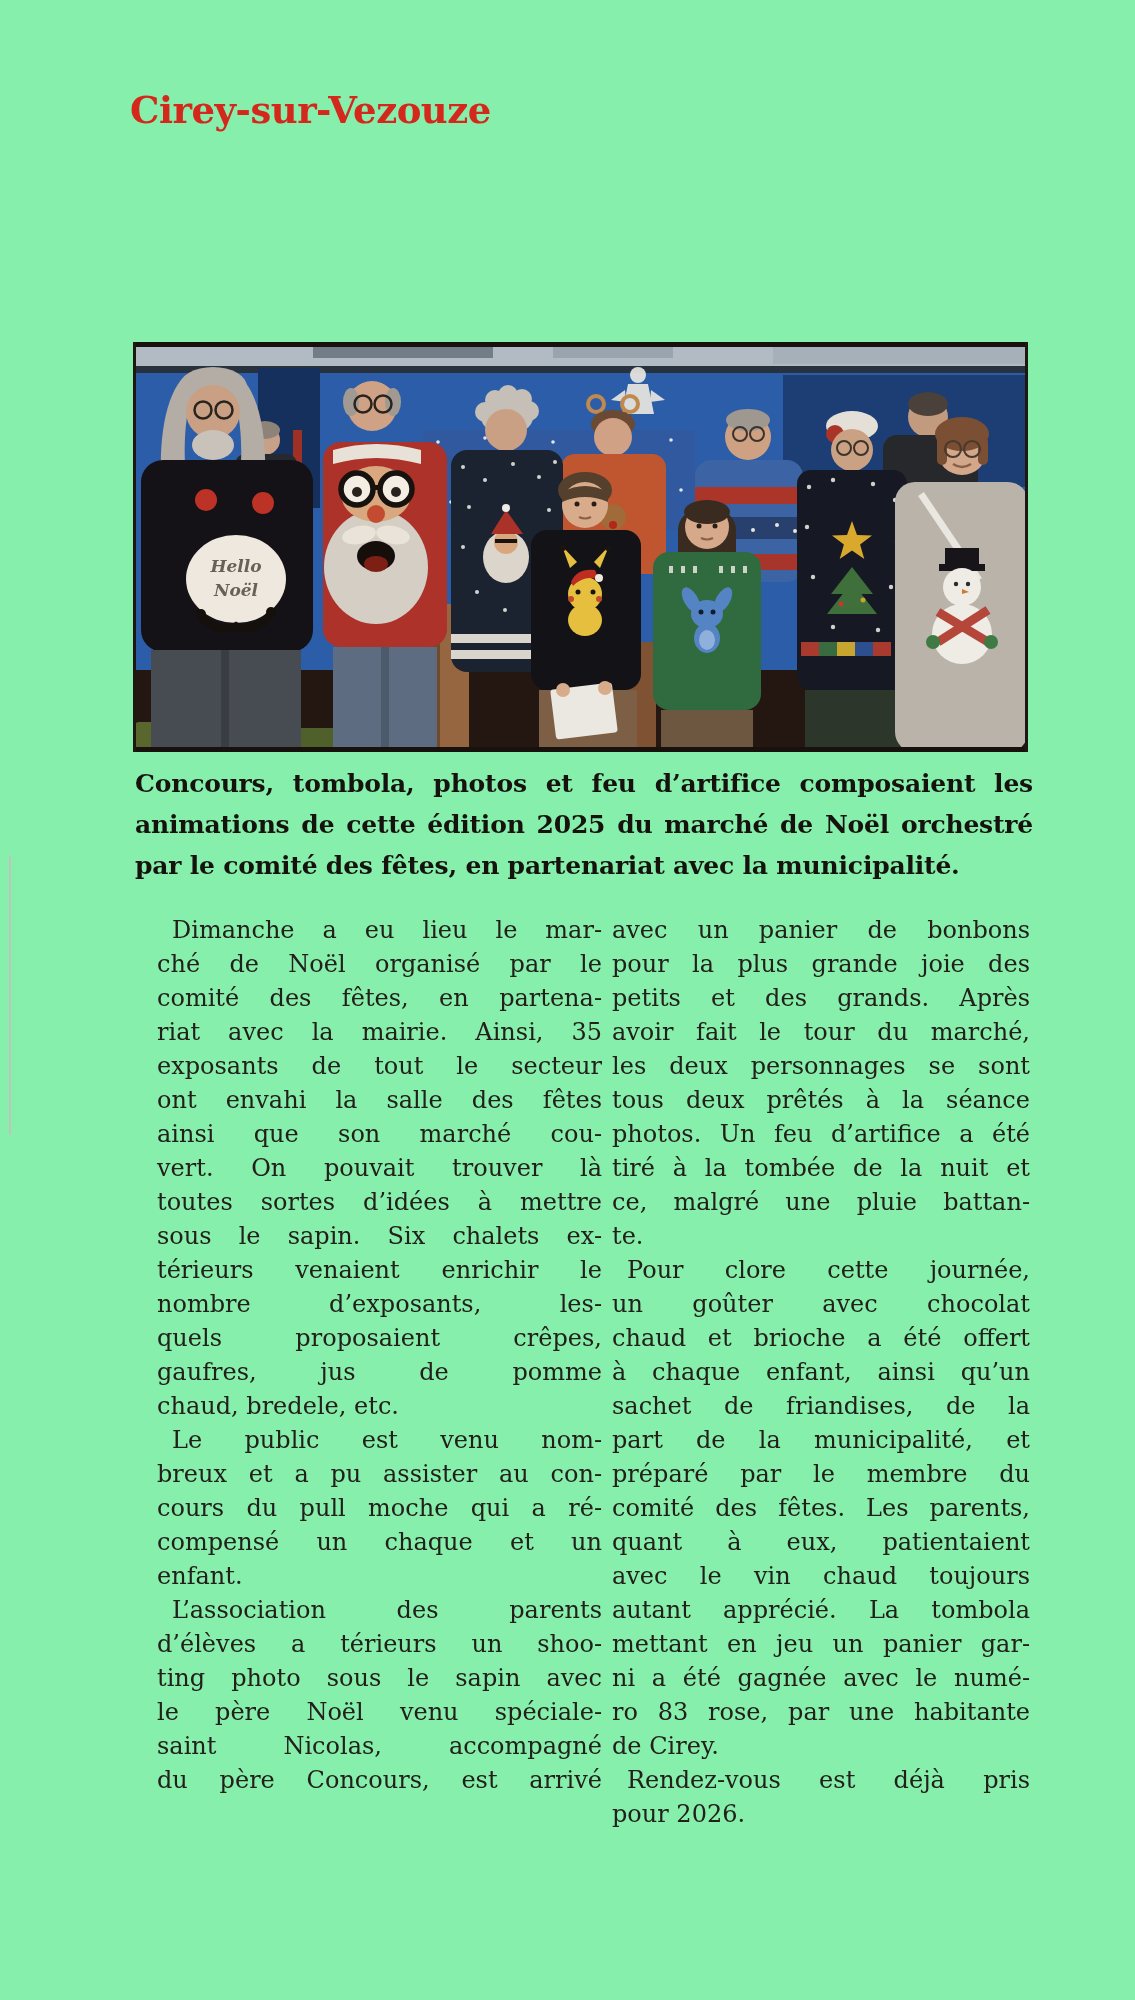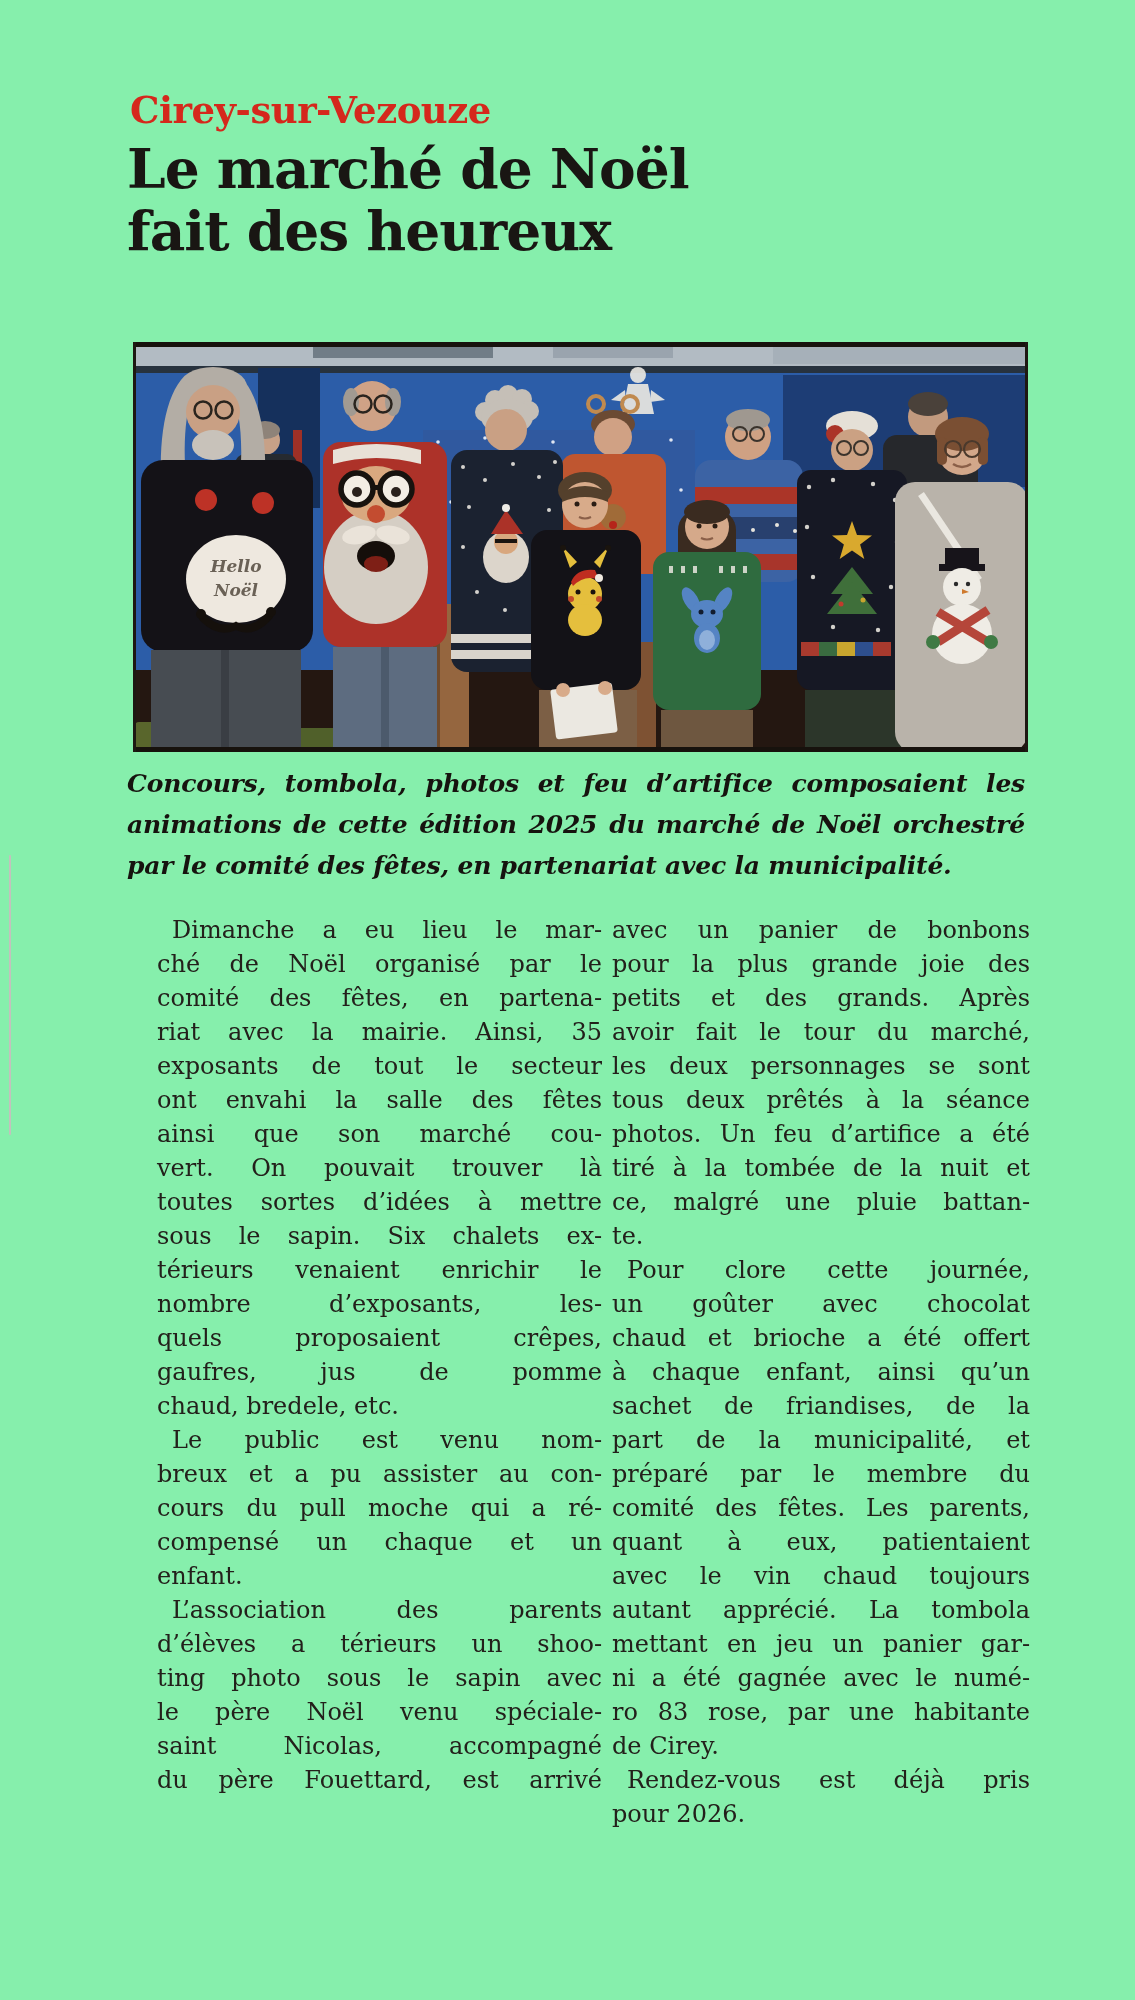--- a/index.html
+++ b/index.html
@@ -24,23 +24,23 @@
     position:absolute;left:127px;top:138px;margin:0;
     font-size:55px;line-height:62px;font-weight:bold;
     letter-spacing:-1px;color:#191613;
   }
   .photo{
     position:absolute;left:133px;top:342px;width:895px;height:340px;
     background:#2c5da8;
   }
   .photo svg{display:block;}
   .caption{
-    position:absolute;left:127px;top:763px;width:898px;
+    position:absolute;left:135px;top:763px;width:898px;
     font-weight:bold;font-size:25px;line-height:41px;
-    letter-spacing:-0.2px;color:#16130f;font-style:italic;
+    letter-spacing:-0.2px;color:#16130f;
   }
   .cap-line{text-align:justify;text-align-last:justify;}
   .cap-line.end{text-align-last:left;}
   .col{
     position:absolute;top:913px;
     font-size:24px;line-height:34px;color:#23201b;
   }
   .col-left{left:130px;width:445px;margin-left:27px;}
   .col-right{left:612px;width:418px;}
   .bodyline{text-align:justify;text-align-last:justify;}
@@ -53,24 +53,20 @@
 </style>
 </head>
 <body>
 
 <div class="page">
 
   <div class="scan-line"></div>
 
   <div class="kicker">Cirey-sur-Vezouze</div>
 
-  <h1 class="title">
-      <div class="title-line">Le marché de Noël</div>
-      <div class="title-line">fait des heureux</div>
-    </h1>
 
   <div class="photo">
     <svg width="895" height="410" viewBox="0 0 895 410" xmlns="http://www.w3.org/2000/svg">
 
       <rect x="0" y="0" width="895" height="410" fill="#2c5da8"></rect>
       <rect x="0" y="0" width="895" height="26" fill="#b2bbc3"></rect>
       <rect x="180" y="4" width="180" height="12" fill="#55626e" opacity="0.7"></rect>
       <rect x="420" y="2" width="120" height="14" fill="#8a95a0" opacity="0.6"></rect>
       <rect x="640" y="0" width="255" height="22" fill="#9aa5b0" opacity="0.5"></rect>
       <rect x="0" y="24" width="895" height="7" fill="#27323e"></rect>
@@ -373,21 +369,21 @@
       <div class="bodyline ind">Le public est venu nom-</div>
       <div class="bodyline">breux et a pu assister au con-</div>
       <div class="bodyline">cours du pull moche qui a ré-</div>
       <div class="bodyline">compensé un chaque et un</div>
       <div class="bodyline end">enfant.</div>
       <div class="bodyline ind">L’association des parents</div>
       <div class="bodyline">d’élèves a térieurs un shoo-</div>
       <div class="bodyline">ting photo sous le sapin avec</div>
       <div class="bodyline">le père Noël venu spéciale-</div>
       <div class="bodyline">saint Nicolas, accompagné</div>
-      <div class="bodyline">du père Fouettard, est arrivé</div>
+      <div class="bodyline">du père Concours, est arrivé</div>
     </div>
 
   <div class="col col-right">
       <div class="bodyline">avec un panier de bonbons</div>
       <div class="bodyline">pour la plus grande joie des</div>
       <div class="bodyline">petits et des grands. Après</div>
       <div class="bodyline">avoir fait le tour du marché,</div>
       <div class="bodyline">les deux personnages se sont</div>
       <div class="bodyline">tous deux prêtés à la séance</div>
       <div class="bodyline">photos. Un feu d’artifice a été</div>

